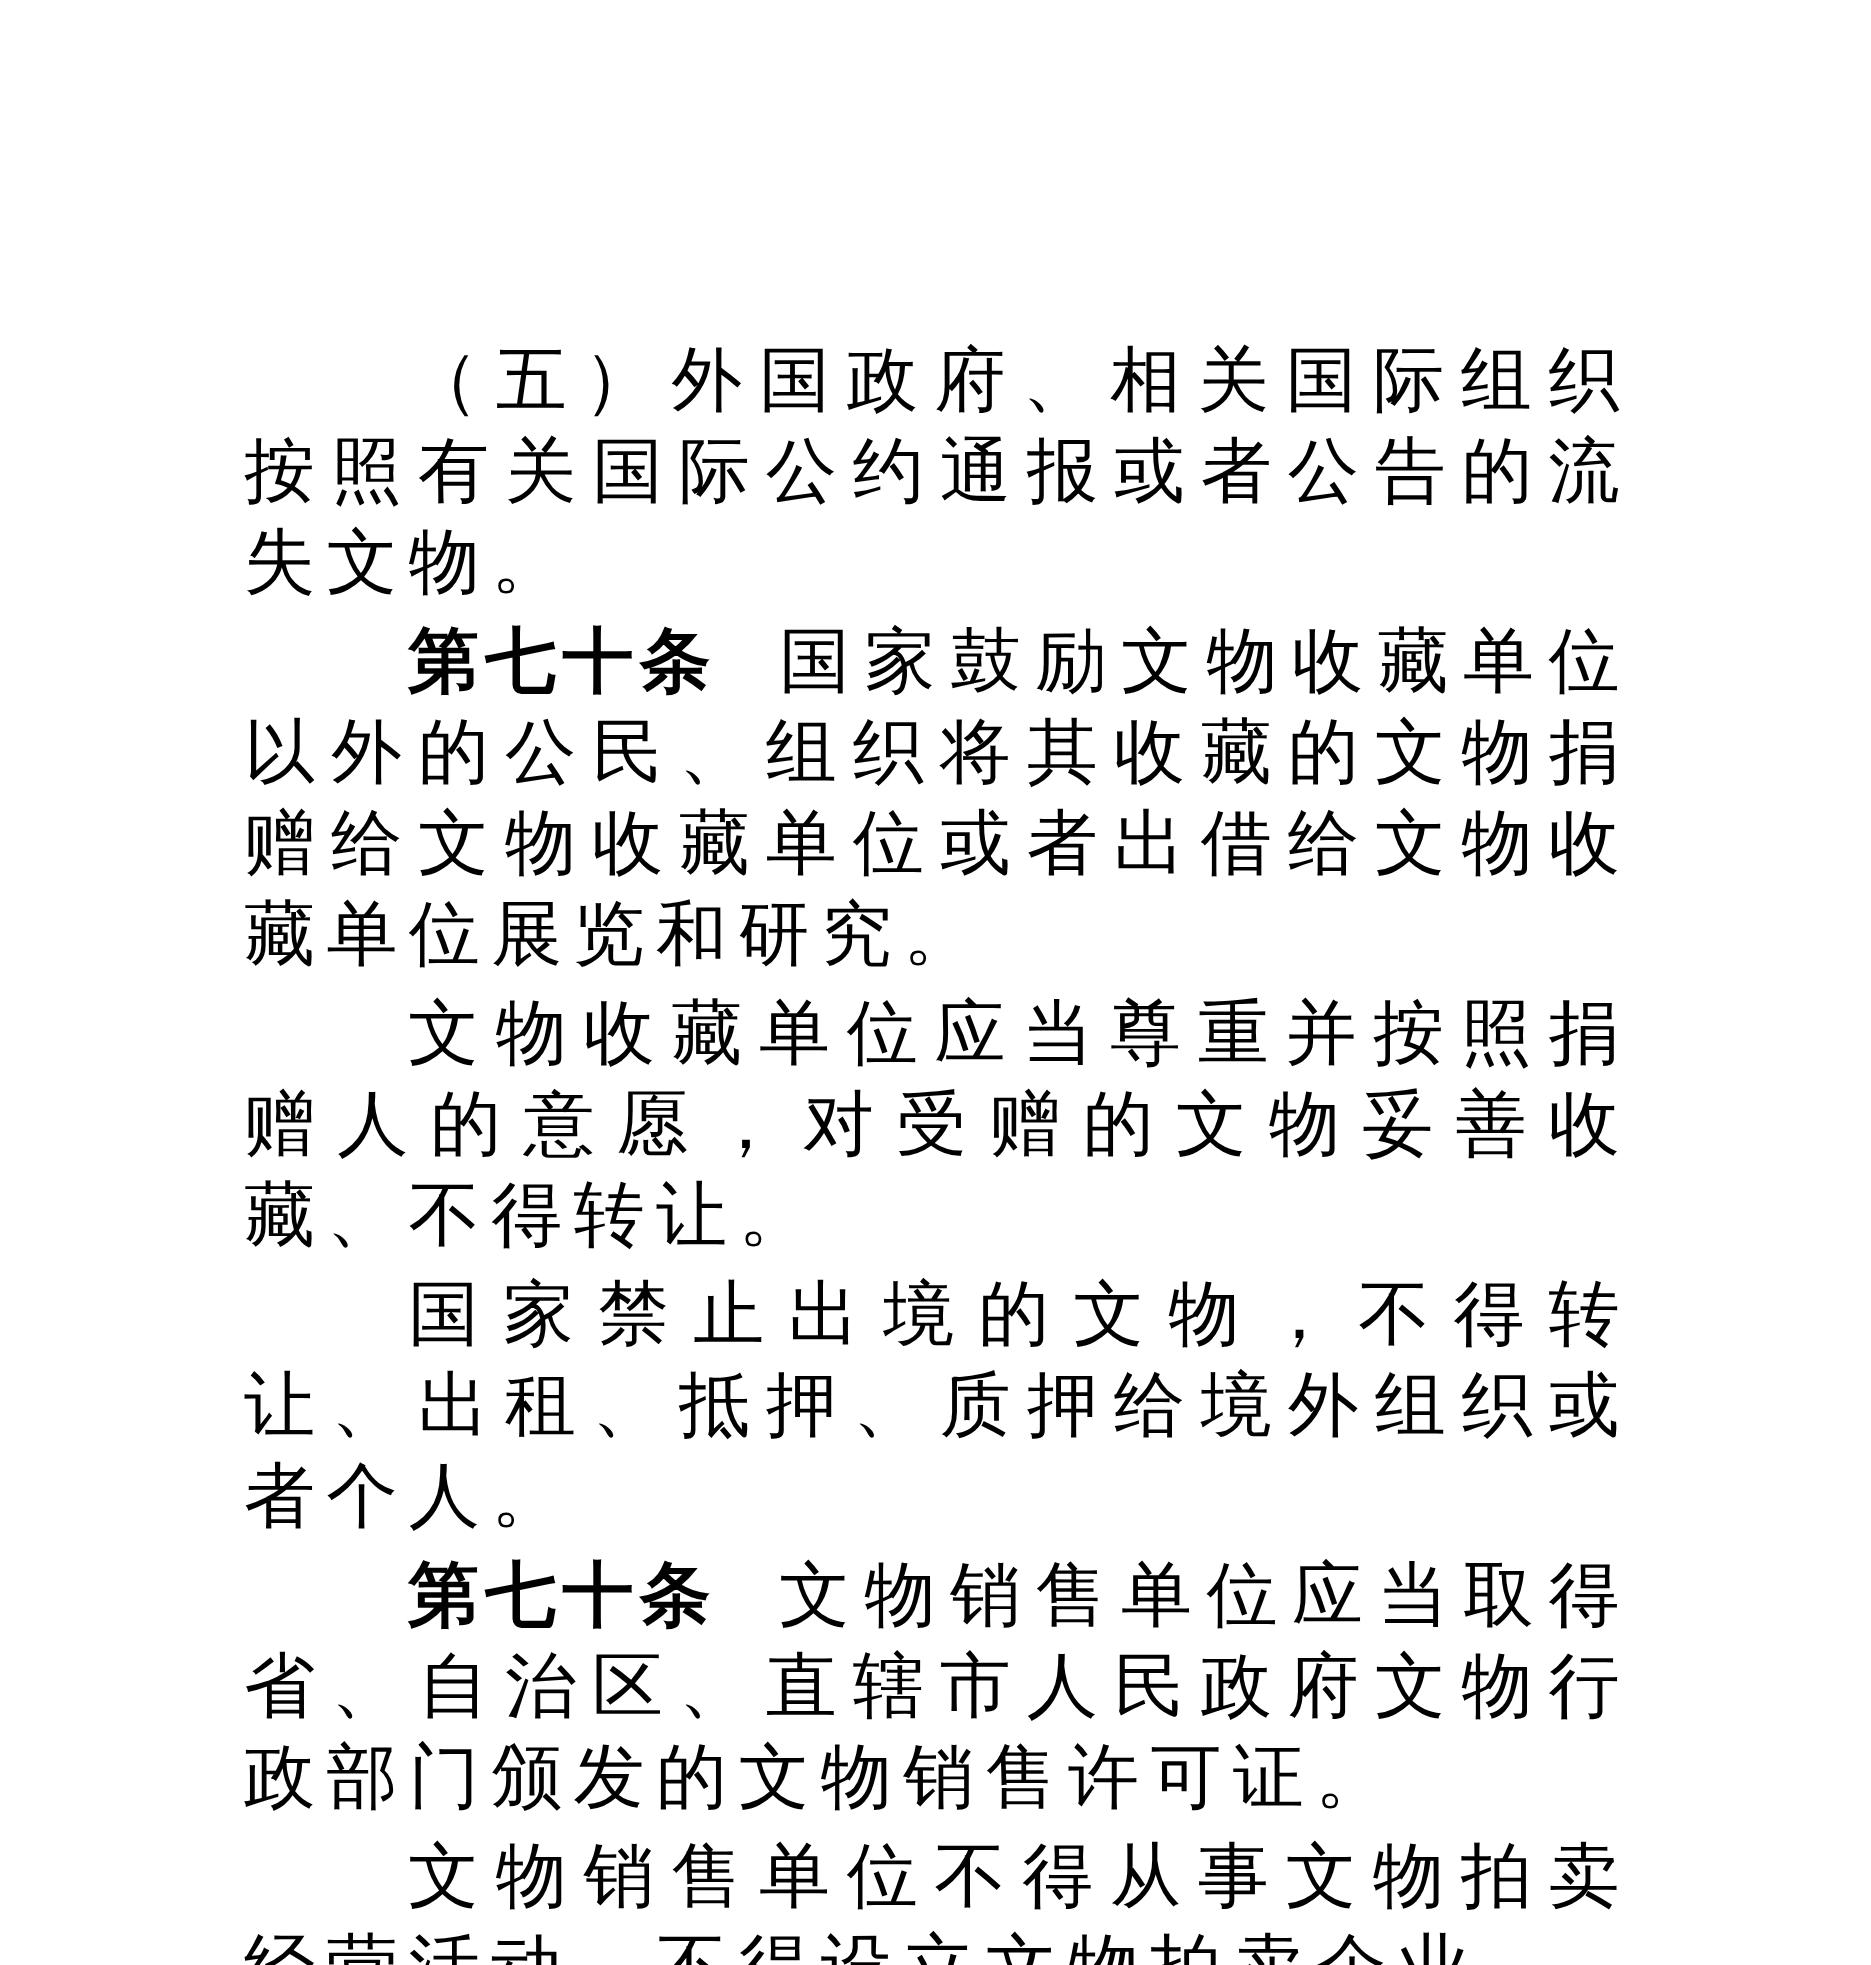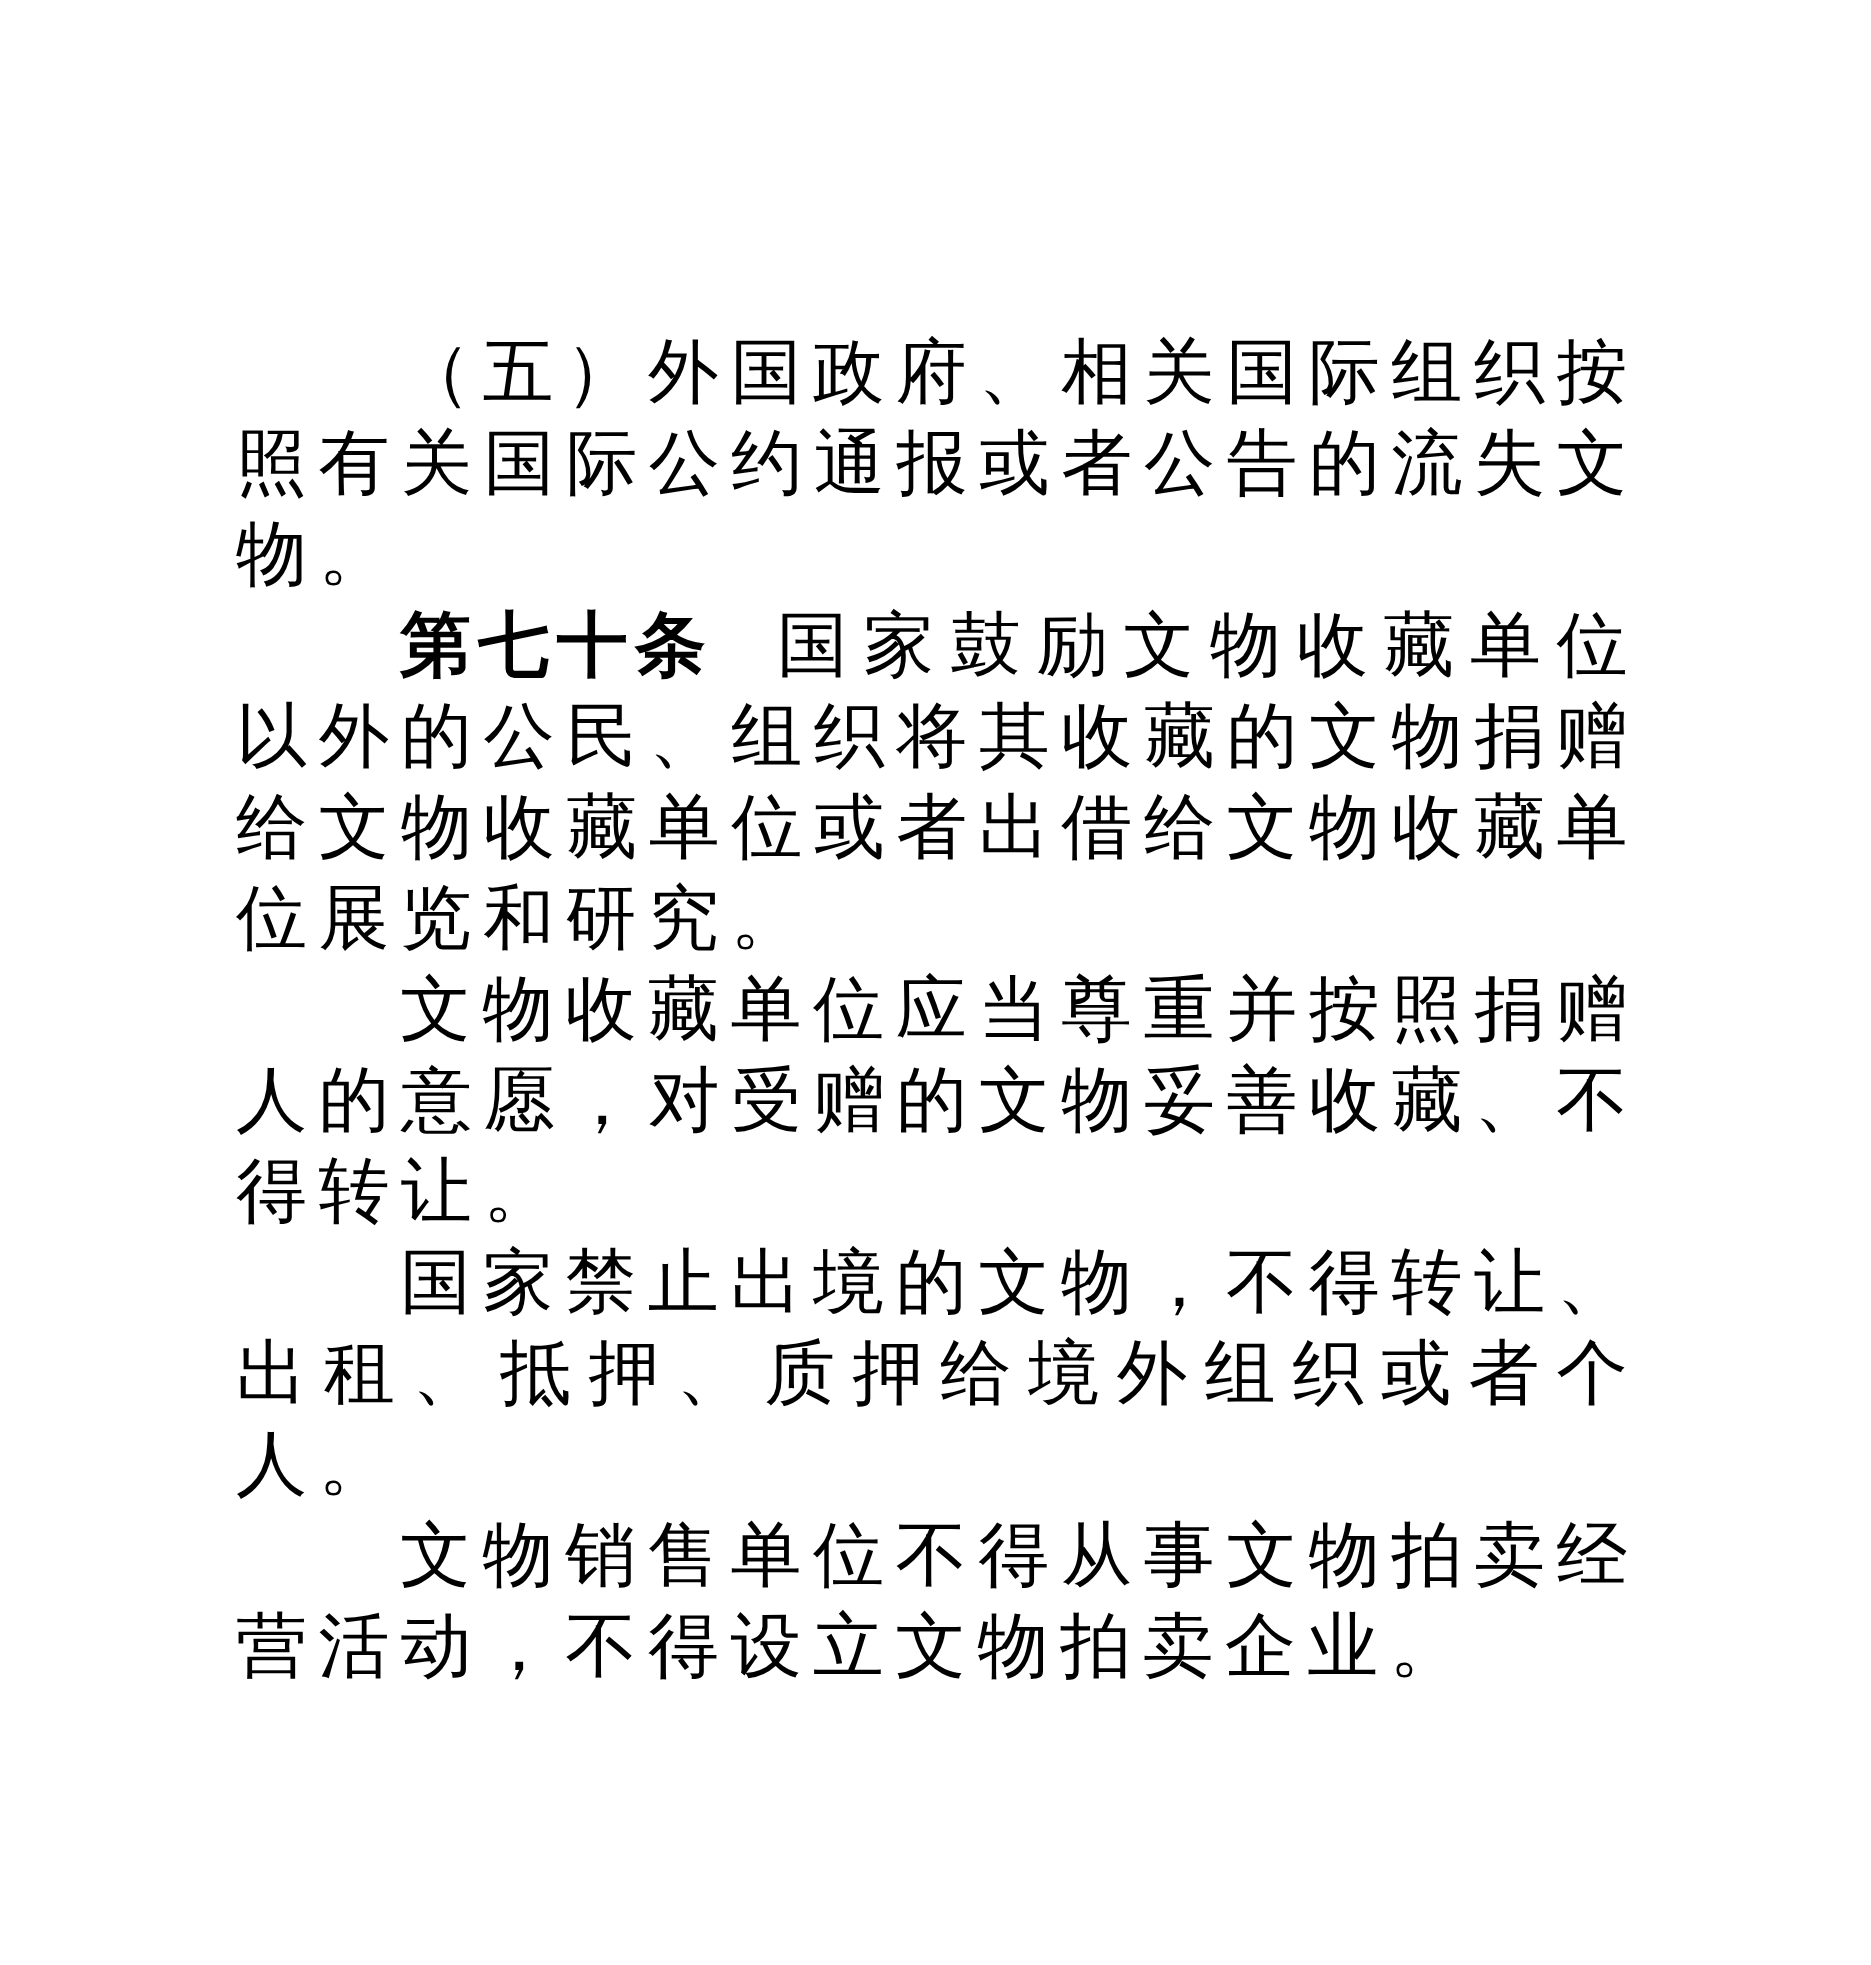--- a/index.html
+++ b/index.html
@@ -1,32 +1,33 @@
 <!DOCTYPE html>
 <html style="font-size:6.3px"><head>
 <meta charset="utf-8">
 <style>
   html, body { margin:0; padding:0; background:#ffffff; }
   body { width:1872px; height:2647px; position:relative; overflow:hidden;
          font-family:"DejaVu Serif","Liberation Serif",serif; color:#000; }
   .page { position:absolute; left:236px; top:326px; width:1403px; }
   .para { font-size:71px; line-height:91px; letter-spacing:11.4px;
-          text-align:justify; margin:0; word-break:break-all; }
+          text-align:justify; margin:8px; word-break:break-all; }
   .indent { text-indent:164px; }
   .art { font-weight:bold; font-family:"DejaVu Sans","Liberation Sans",sans-serif; letter-spacing:3.1px; }
   .gap { display:inline-block; width:59px; }
 </style>
 </head>
 <body>
 
 <div class="page">
   <p class="para indent">（五）外国政府、相关国际组织按照有关国际公约通报或者公告的流失文物。</p>
 
   <p class="para indent"><span class="art">第七十条</span><span class="gap"></span><span>国家鼓励文物收藏单位以外的公民、组织将其收藏的文物捐赠给文物收藏单位或者出借给文物收藏单位展览和研究。</span></p>
 
   <p class="para indent">文物收藏单位应当尊重并按照捐赠人的意愿，对受赠的文物妥善收藏、不得转让。</p>
   <p class="para indent">国家禁止出境的文物，不得转让、出租、抵押、质押给境外组织或者个人。</p>
 
+  <p class="para indent"><span class="art">第七十条</span><span class="gap"></span><span>文物销售单位应当取得省、自治区、直辖市人民政府文物行政部门颁发的文物销售许可证。</span></p>
 
   <p class="para indent">文物销售单位不得从事文物拍卖经营活动，不得设立文物拍卖企业。</p>
 
 </div>
 
 
 </body></html>

